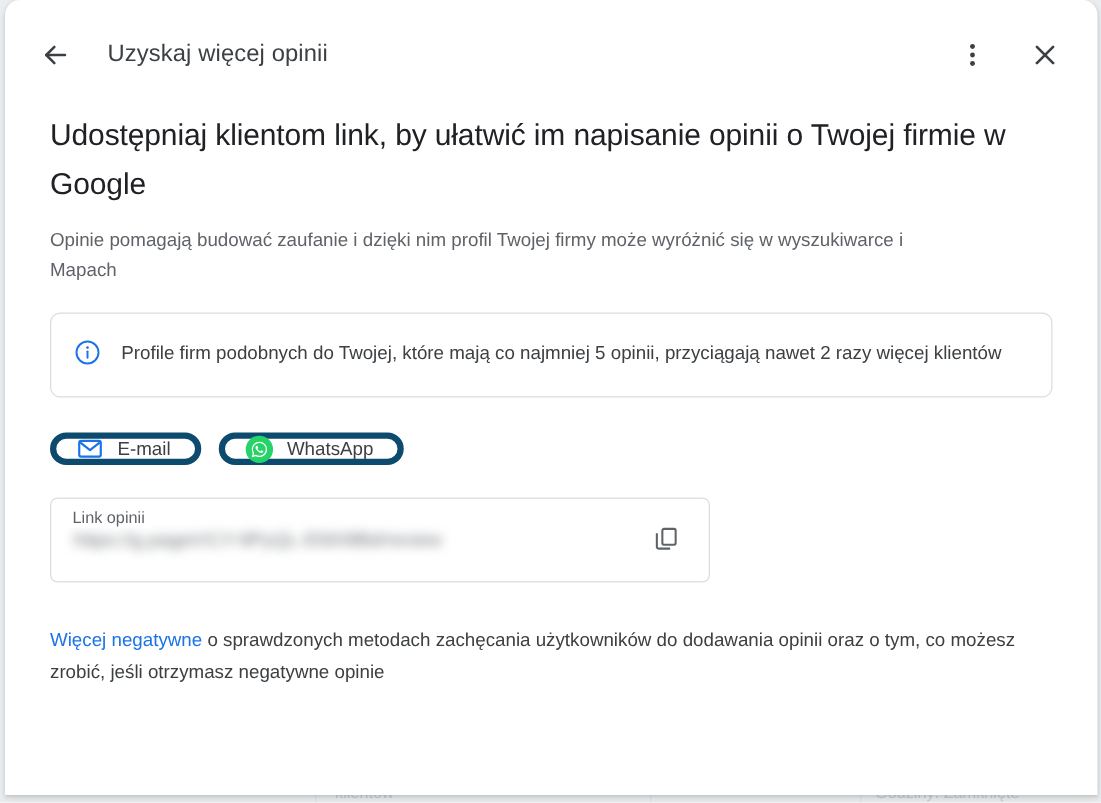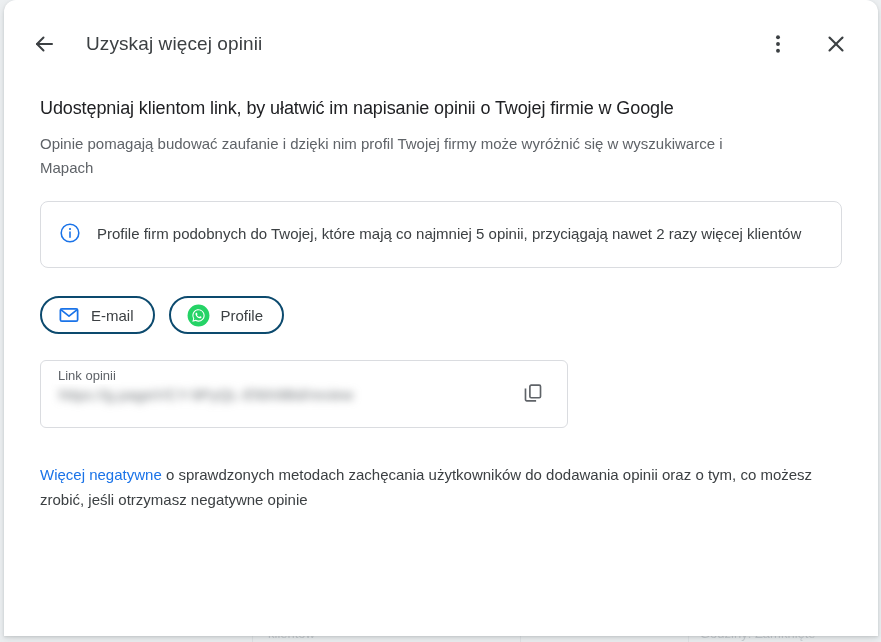--- a/index.html
+++ b/index.html
@@ -80,34 +80,34 @@
     white-space: nowrap;
     overflow: hidden;
   }
 
   
   .body {
     padding: 0 36px;
   }
 
   #page-heading {
-    font-size: 18px;
+    font-size: 24px;
     line-height: 39px;
     color: #202124;
     font-weight: 400;
     letter-spacing: -0.1px;
     margin-top: 17px;
     max-width: 790px;
   }
 
   #page-subtitle {
     font-size: 15px;
     line-height: 24px;
     color: #5f6368;
-    margin-top: 4px;
+    margin-top: 14px;
     max-width: 730px;
   }
 
   
   #info-box {
     margin-top: 21px;
     border: 1px solid #dadce0;
     border-radius: 8px;
     padding: 19px 20px 19px 18px;
     display: flex;
@@ -122,26 +122,26 @@
     color: #3c4043;
   }
 
   
   #share-row {
     margin-top: 28px;
     display: flex;
     gap: 14px;
   }
   .chip {
-    height: 38px;
+    height: 26px;
     display: inline-flex;
     align-items: center;
     gap: 11px;
     padding: 0 19px 0 16px;
-    border: 2px solid #0c4a6e;
+    border: 5px solid #0c4a6e;
     border-radius: 19px;
     background: #fff;
     font-size: 15px;
     color: #3c4043;
     cursor: pointer;
     font-family: "Liberation Sans", sans-serif;
     white-space: nowrap;
   }
   .chip .chip-ico { display: flex; flex: 0 0 auto; }
 
@@ -279,21 +279,21 @@
           <span>E-mail</span>
         </button>
 
         <button class="chip">
           <span class="chip-ico">
             <svg width="23" height="23" viewBox="0 0 24 24">
               <circle cx="12" cy="12" r="11.4" fill="#25d366"></circle>
               <path fill="#ffffff" d="M12.02 5.6c-3.53 0-6.4 2.86-6.4 6.39 0 1.13.3 2.23.86 3.2l-.92 3.37 3.46-.91c.93.51 1.97.78 3.01.78h.01c3.53 0 6.39-2.86 6.39-6.39 0-1.71-.66-3.31-1.87-4.52a6.34 6.34 0 0 0-4.54-1.92zm0 11.7h-.01a5.3 5.3 0 0 1-2.7-.74l-.2-.12-2.05.54.55-2-.13-.21a5.3 5.3 0 0 1-.81-2.83 5.32 5.32 0 0 1 5.32-5.31c1.42 0 2.76.55 3.76 1.56a5.28 5.28 0 0 1 1.56 3.76 5.32 5.32 0 0 1-5.29 5.35zm2.92-3.98c-.16-.08-.95-.46-1.09-.52-.15-.05-.25-.08-.36.08-.11.16-.41.52-.5.63-.09.11-.19.12-.34.04-.16-.08-.67-.25-1.28-.79a4.8 4.8 0 0 1-.89-1.1c-.09-.16-.01-.25.07-.33.07-.07.16-.19.24-.28.08-.1.11-.16.16-.27.05-.11.03-.21-.01-.29-.04-.08-.36-.86-.49-1.18-.13-.31-.26-.27-.36-.27h-.3a.59.59 0 0 0-.42.2c-.14.16-.55.54-.55 1.31s.57 1.52.64 1.63c.08.11 1.11 1.7 2.69 2.38.38.16.67.26.89.33.38.12.72.1.99.06.3-.04.95-.39 1.08-.76.13-.38.13-.7.1-.77-.04-.07-.14-.11-.3-.19z"></path>
             </svg>
           </span>
-          <span>Profile</span>
+          <span>WhatsApp</span>
         </button>
 
 
       </div>
 
       <div id="link-field-wrap">
         <div id="link-field-label">Link opinii</div>
         <div id="link-field">
           <div id="link-value">https://g.page/r/CY-9PyQL-EfdX8Bd/review</div>
           <button id="copy-link-button">

